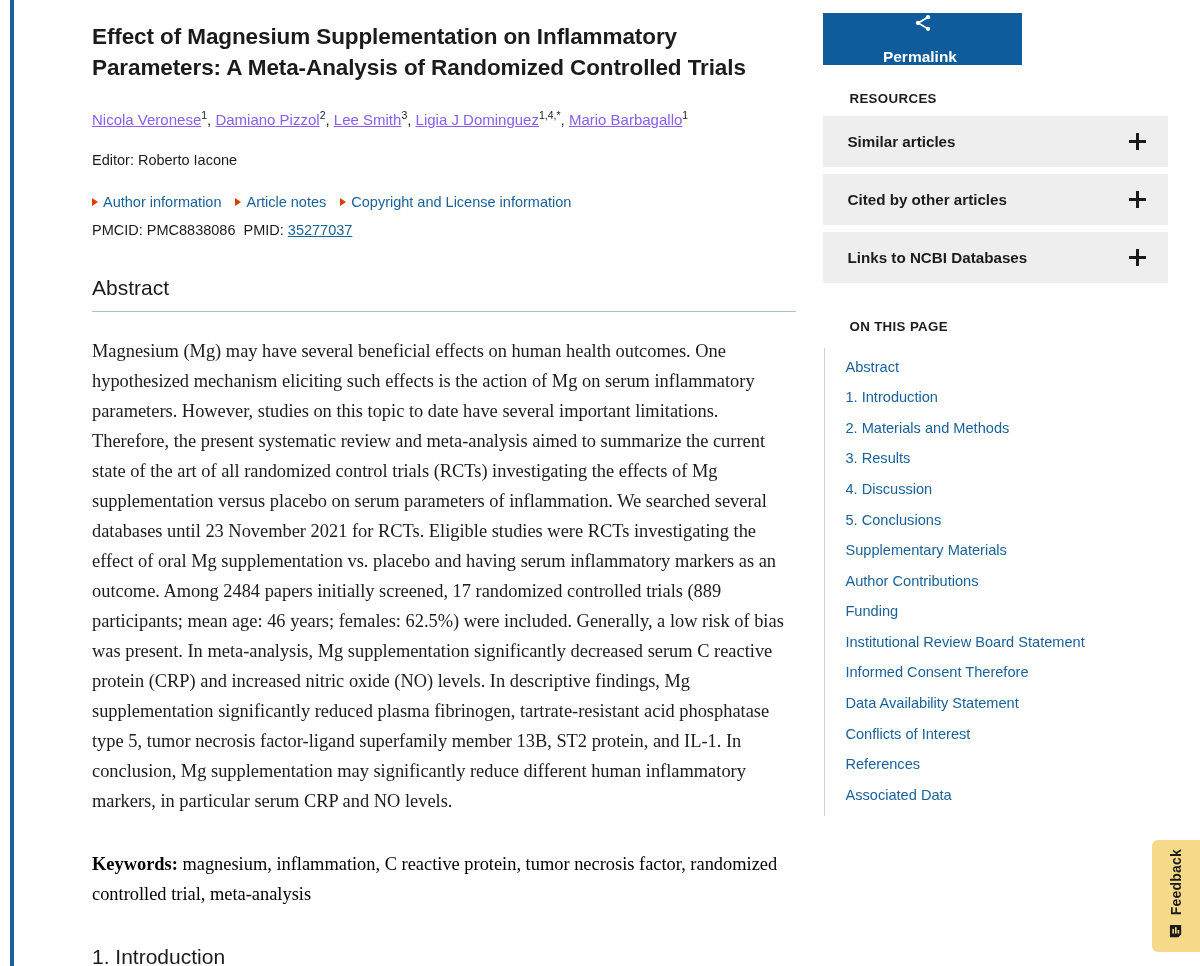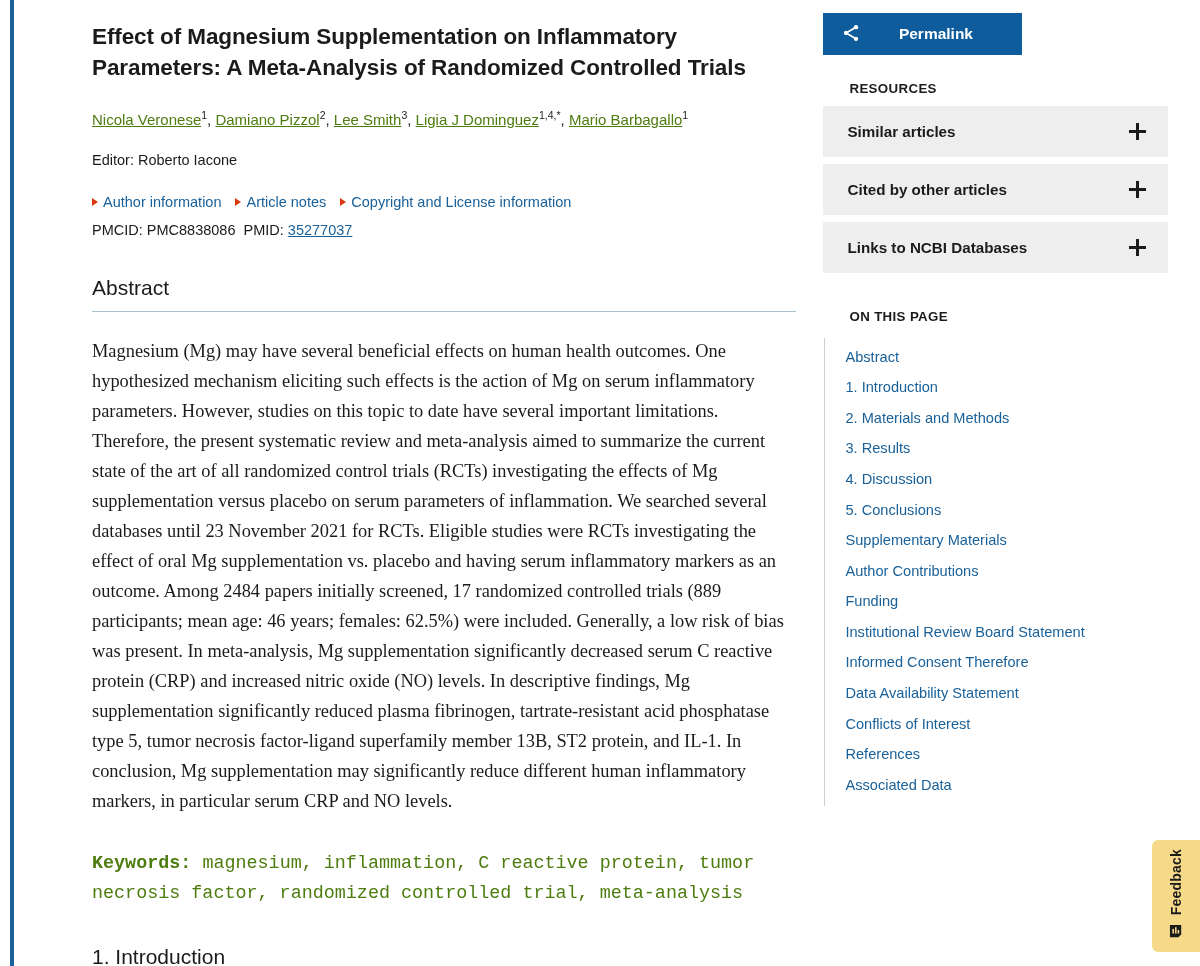--- a/index.html
+++ b/index.html
@@ -51,21 +51,21 @@
     max-width: 712px;
   }
 
   .authors {
     font-size: 15px;
     line-height: 1.5;
     margin: 0 0 20px 0;
     color: #1b1b1b;
   }
   .authors a {
-    color: #4d7c0f;
+    color: #8b5cf6;
     text-decoration: underline;
   }
   .authors sup {
     font-size: 10.5px;
     vertical-align: super;
     line-height: 0;
   }
 
   .editor {
     font-size: 14.5px;
@@ -119,24 +119,24 @@
     font-family: "Liberation Serif", serif;
     font-size: 18.4px;
     line-height: 1.63;
     color: #1b1b1b;
     max-width: 735px;
     margin: 24px 0 0 0;
     text-align: left;
   }
 
   .keywords {
-    font-family: Liberation Mono, monospace;
+    font-family: Liberation Serif, serif;
     font-size: 18.4px;
     line-height: 1.63;
-    color: #4d7c0f;
+    color: #000000;
     max-width: 735px;
     margin: 33px 0 0 0;
   }
   .keywords b { font-weight: bold; }
 
   .intro-heading {
     font-size: 21px;
     font-weight: normal;
     margin: 36px 0 0 0;
     color: #1b1b1b;
@@ -150,25 +150,26 @@
   }
 
   .permalink-btn {
     display: flex;
     align-items: center;
     gap: 12px;
     background: #0f5c9c;
     border: none;
     color: #ffffff;
     width: 199px;
-    height: 42px;
+    height: 52px;
     padding: 0 18px;
     box-sizing: border-box;
     cursor: pointer;
     font-family: "Liberation Sans", sans-serif;
+    flex-direction: column;
   }
   .permalink-btn .label {
     font-size: 15.5px;
     font-weight: bold;
     flex: 1;
     text-align: center;
     padding-right: 6px;
   }
 
   .resources-title, .onthispage-title {

